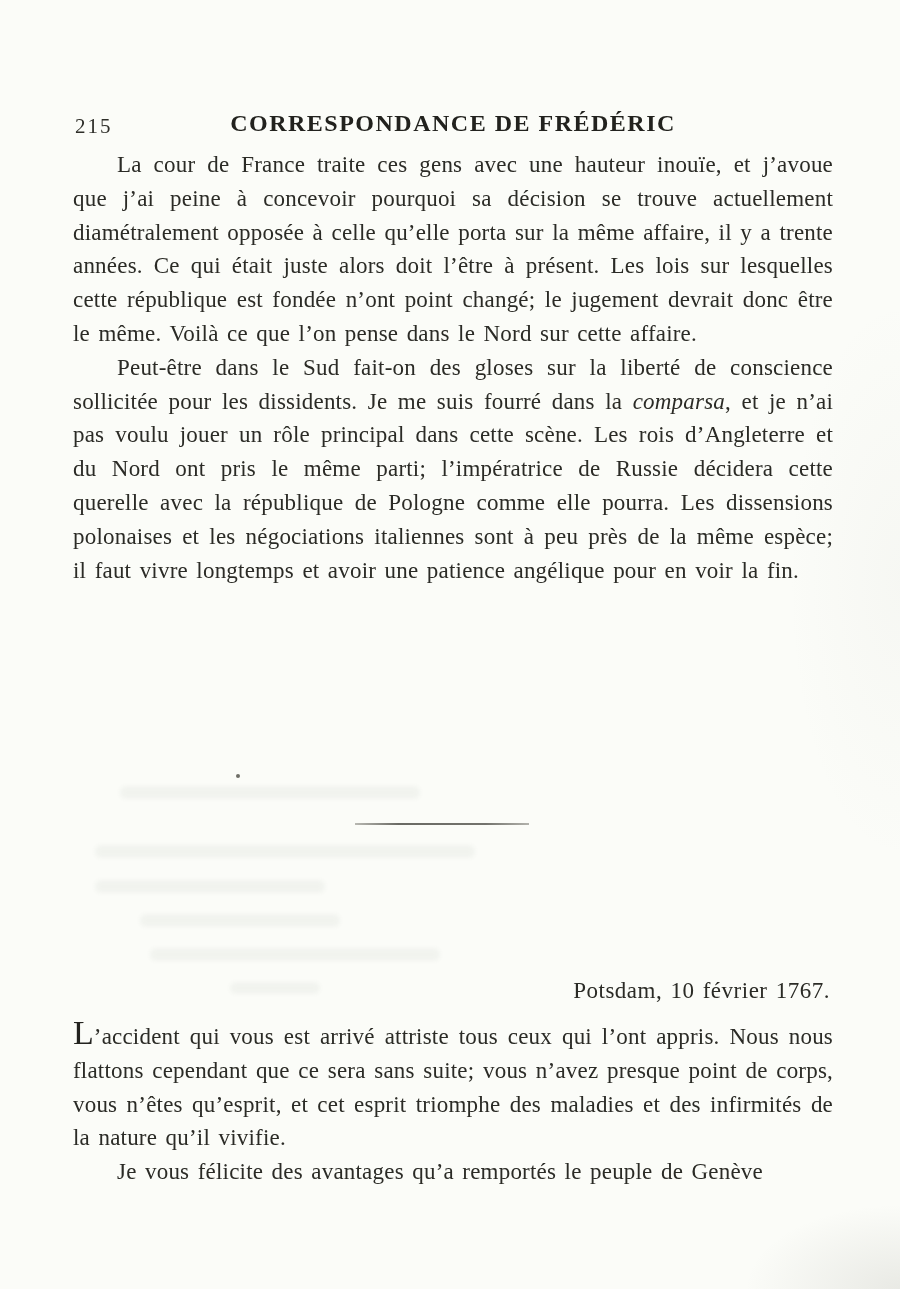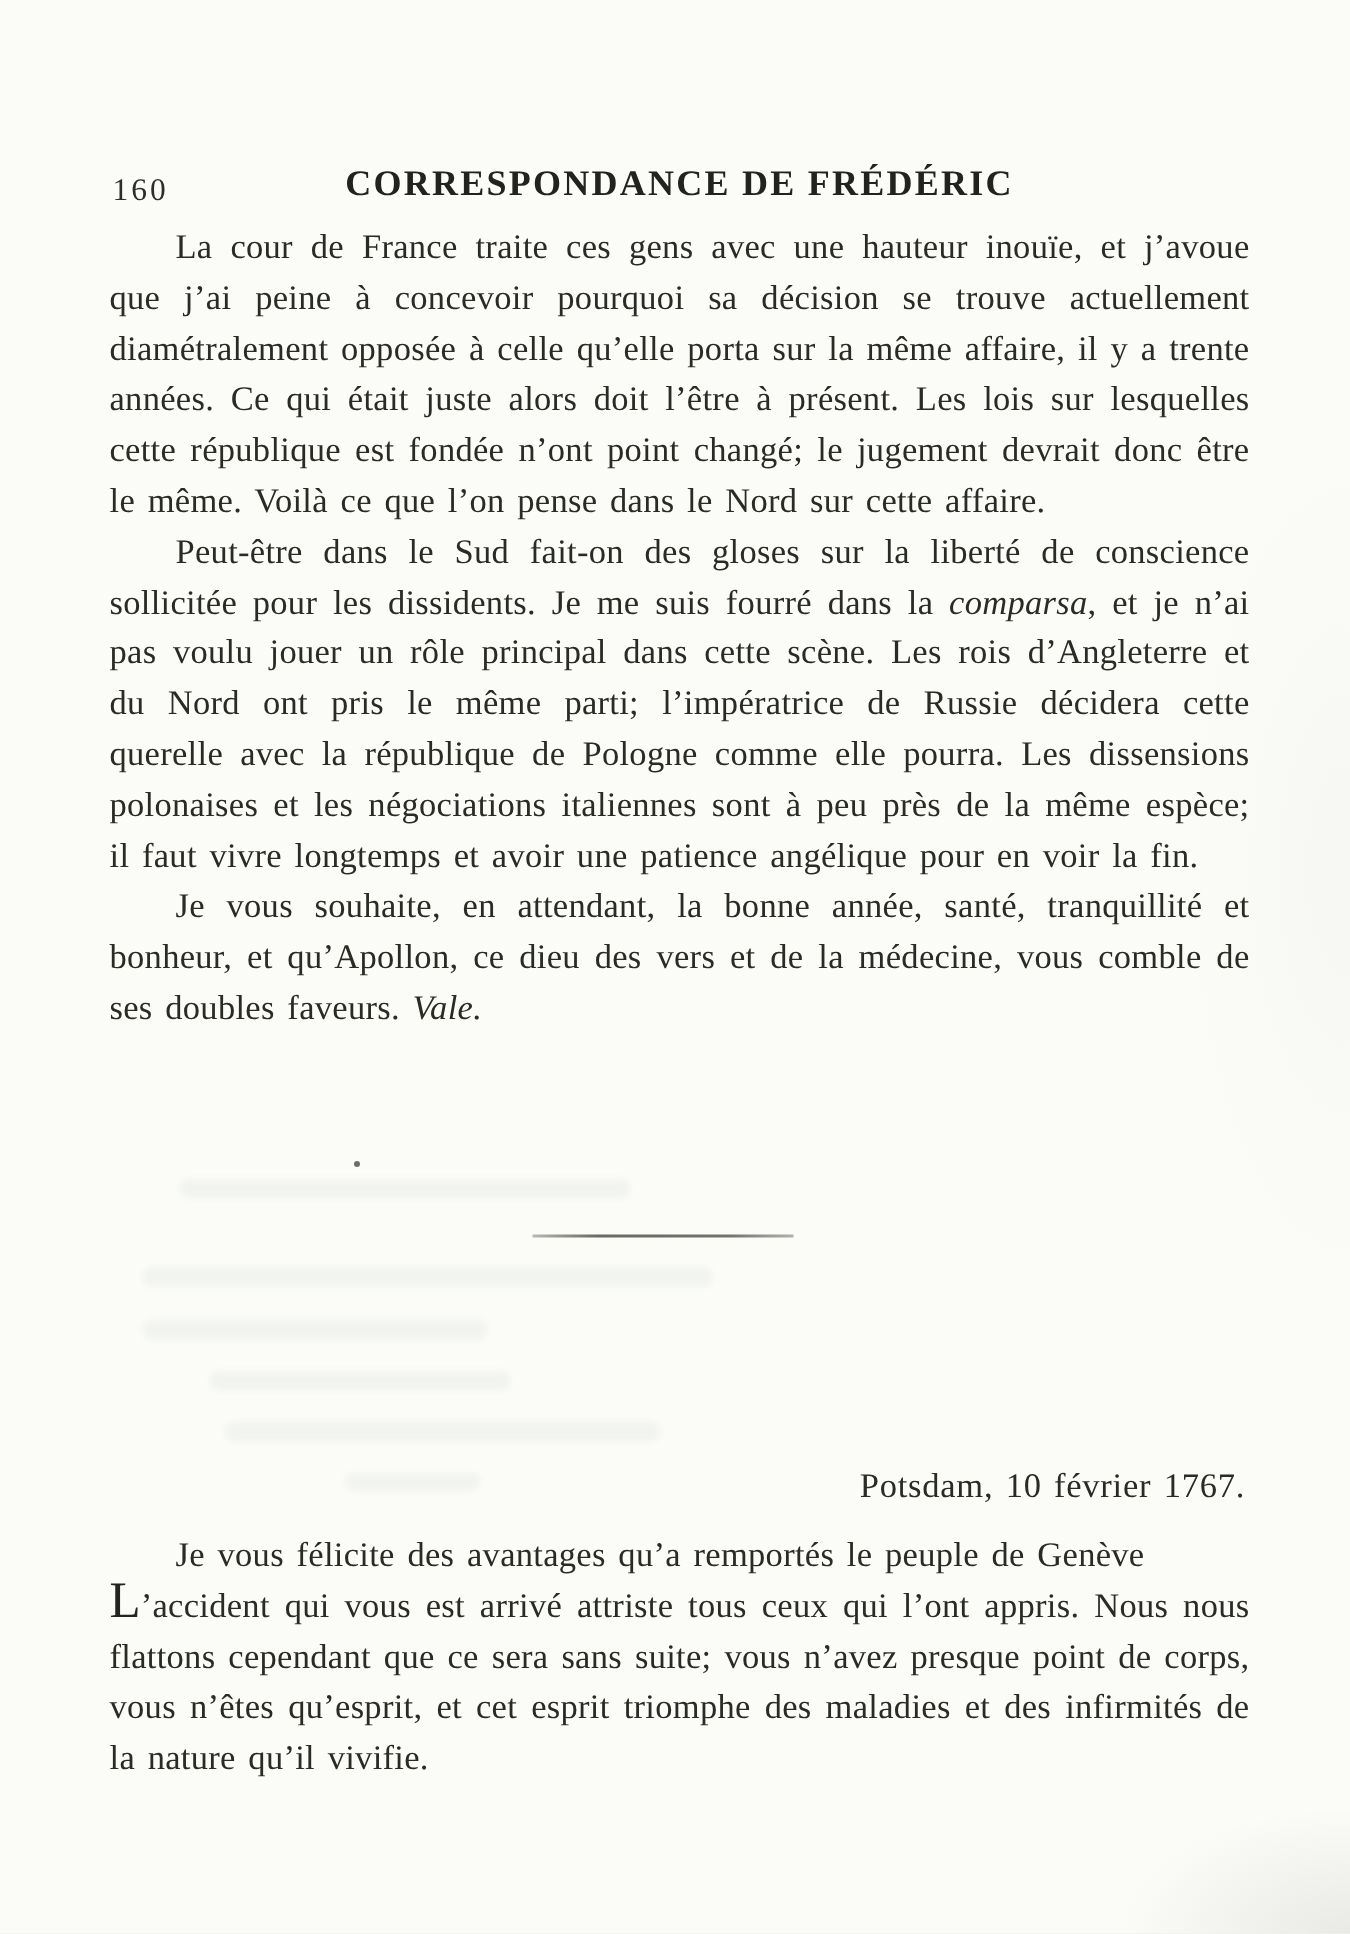--- a/index.html
+++ b/index.html
@@ -72,42 +72,41 @@
     position:absolute;height:13px;border-radius:6px;
     background:#5c6c5e;opacity:0.055;filter:blur(2px);
   }
 </style>
 </head>
 <body>
 
 <div class="page">
 
   <div class="header">
-    <span class="pagenum">160</span>
+    <span class="pagenum">215</span>
     <div class="running-title">CORRESPONDANCE DE FRÉDÉRIC</div>
   </div>
 
   <div class="flow flow-letter1">
     <p class="body-par indent">La cour de France traite ces gens avec une hauteur inouïe, et j’avoue que j’ai peine à concevoir pourquoi sa décision se trouve actuellement diamétralement opposée à celle qu’elle porta sur la même affaire, il y a trente années. Ce qui était juste alors doit l’être à présent. Les lois sur lesquelles cette république est fondée n’ont point changé; le jugement devrait donc être le même. Voilà ce que l’on pense dans le Nord sur cette affaire.</p>
     <p class="body-par indent"><span>Peut-être dans le Sud fait-on des gloses sur la liberté de conscience sollicitée pour les dissidents. Je me suis fourré dans la </span><span class="em">comparsa</span><span>, et je n’ai pas voulu jouer un rôle principal dans cette scène. Les rois d’Angleterre et du Nord ont pris le même parti; l’impératrice de Russie décidera cette querelle avec la république de Pologne comme elle pourra. Les dissensions polonaises et les négociations italiennes sont à peu près de la même espèce; il faut vivre longtemps et avoir une patience angélique pour en voir la fin.</span></p>
-    <p class="body-par indent"><span>Je vous souhaite, en attendant, la bonne année, santé, tranquillité et bonheur, et qu’Apollon, ce dieu des vers et de la médecine, vous comble de ses doubles faveurs. </span><span class="em">Vale.</span></p>
   </div>
 
   <div class="speck"></div>
 
   <div class="ghost" style="top:786px;left:120px;width:300px;"></div>
   <div class="ghost" style="top:845px;left:95px;width:380px;"></div>
   <div class="ghost" style="top:880px;left:95px;width:230px;"></div>
   <div class="ghost" style="top:914px;left:140px;width:200px;"></div>
   <div class="ghost" style="top:948px;left:150px;width:290px;"></div>
   <div class="ghost" style="top:982px;left:230px;width:90px;height:12px;"></div>
 
   <div class="divider"></div>
 
 
   <div class="dateline">Potsdam, 10 février 1767.</div>
 
   <div class="flow flow-letter2">
+    <p class="body-par"><span class="drop-initial">L</span><span>’accident qui vous est arrivé attriste tous ceux qui l’ont appris. Nous nous flattons cependant que ce sera sans suite; vous n’avez presque point de corps, vous n’êtes qu’esprit, et cet esprit triomphe des maladies et des infirmités de la nature qu’il vivifie.</span></p>
     <p class="body-par indent">Je vous félicite des avantages qu’a remportés le peuple de Genève</p>
-    <p class="body-par"><span class="drop-initial">L</span><span>’accident qui vous est arrivé attriste tous ceux qui l’ont appris. Nous nous flattons cependant que ce sera sans suite; vous n’avez presque point de corps, vous n’êtes qu’esprit, et cet esprit triomphe des maladies et des infirmités de la nature qu’il vivifie.</span></p>
   </div>
 
 </div>
 
 </body></html>

